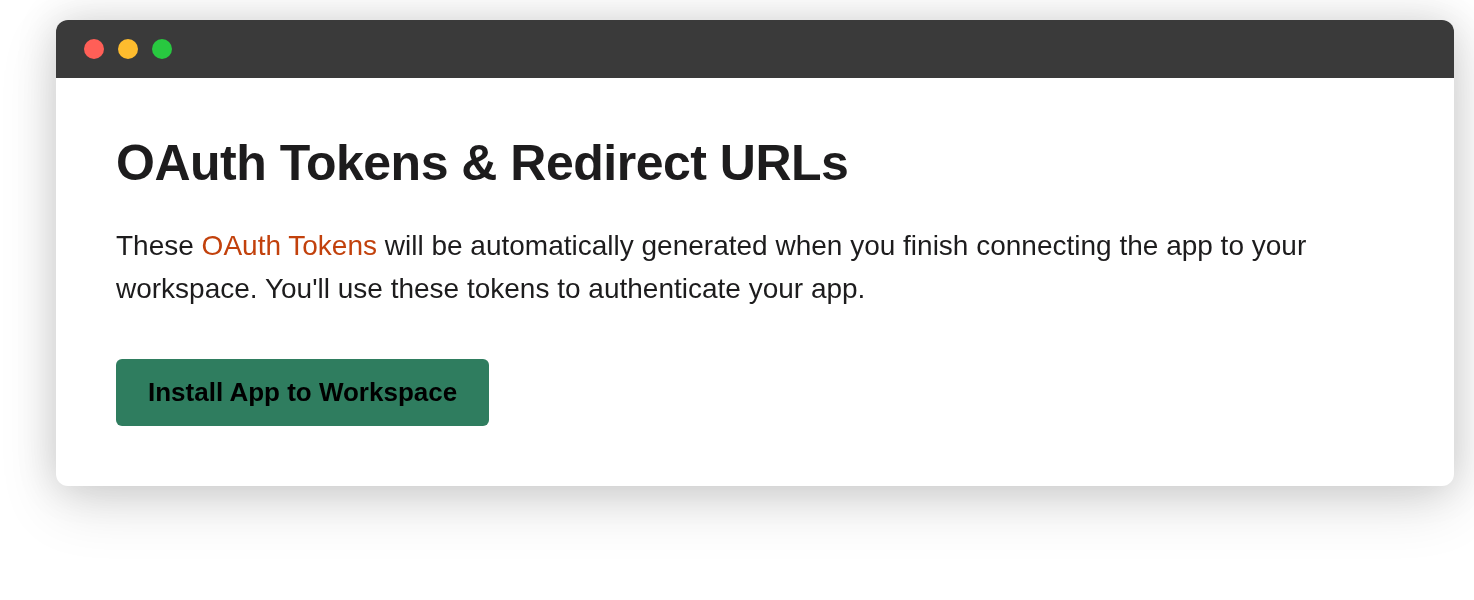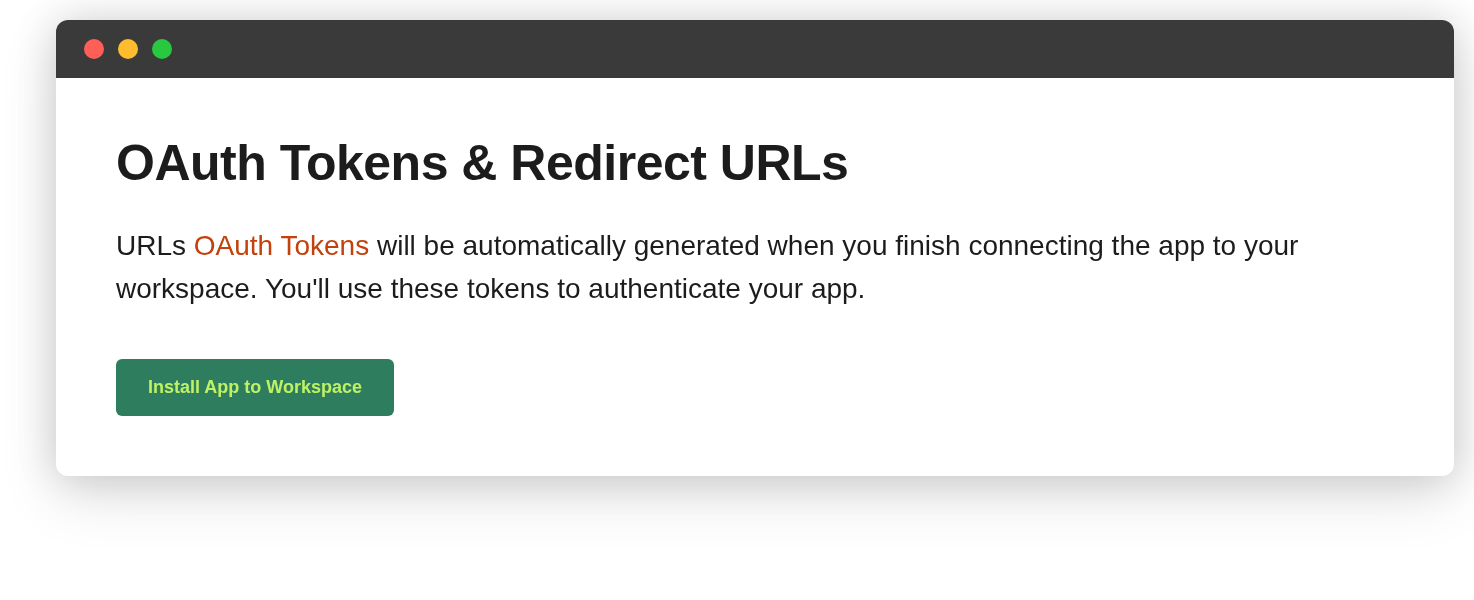--- a/index.html
+++ b/index.html
@@ -74,37 +74,37 @@
       font-weight: 400;
     }
     
     .link {
       color: #c2410c;
       text-decoration: none;
     }
     
     .install-button {
       background: #2f7d5f;
-      color: #bef264;
+      color: #000000;
       border: none;
       padding: 18px 32px;
-      font-size: 18px;
+      font-size: 26px;
       font-weight: 700;
       border-radius: 6px;
       cursor: pointer;
       font-family: inherit;
     }
   </style>
 </head>
 <body>
 
 <div class="window">
   <div class="titlebar">
     <div class="traffic-light red"></div>
     <div class="traffic-light yellow"></div>
     <div class="traffic-light green"></div>
   </div>
   <div class="content">
     <h1 class="heading">OAuth Tokens &amp; Redirect URLs</h1>
-    <p class="description"><span>URLs </span><a href="#" class="link">OAuth Tokens</a><span> will be automatically generated when you finish connecting the app to your workspace. You'll use these tokens to authenticate your app.</span></p>
+    <p class="description"><span>These </span><a href="#" class="link">OAuth Tokens</a><span> will be automatically generated when you finish connecting the app to your workspace. You'll use these tokens to authenticate your app.</span></p>
     <button class="install-button">Install App to Workspace</button>
   </div>
 </div>
 
 </body></html>

